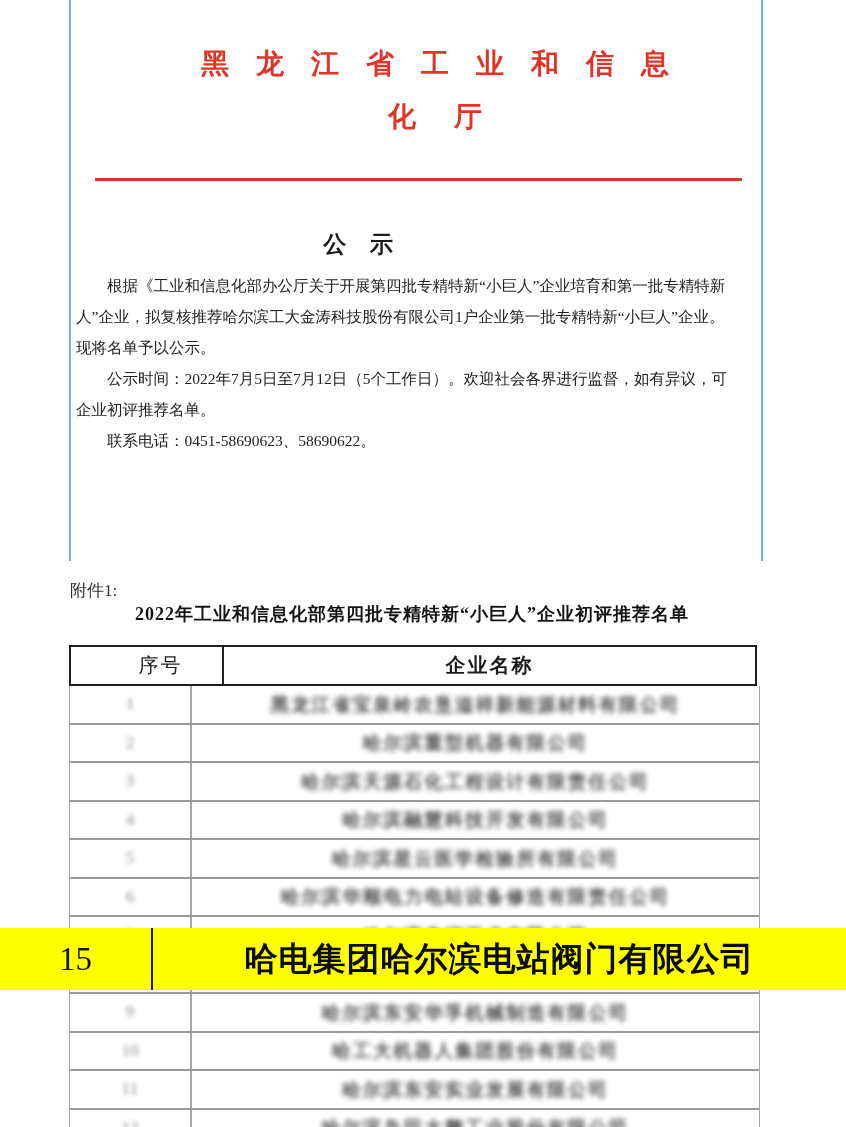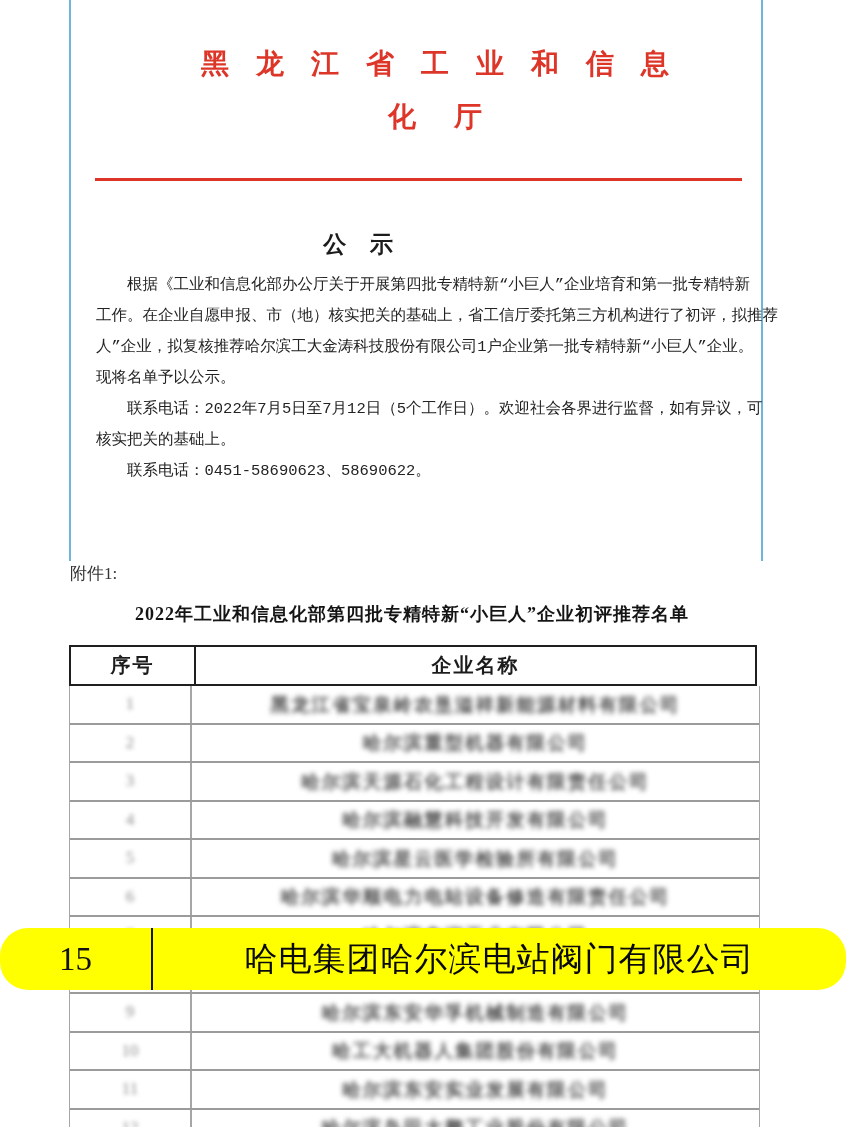--- a/index.html
+++ b/index.html
@@ -17,86 +17,85 @@
     font-weight:bold;font-size:28px;line-height:40px;white-space:nowrap;
   }
   #lh1{top:44px;letter-spacing:27px;text-indent:27px;}
   #lh2{top:97px;letter-spacing:38px;text-indent:38px;}
   #red-rule{position:absolute;top:178px;left:95px;width:647px;height:3px;background:#dd3629;}
   
   #notice-title{
     position:absolute;top:229px;left:0;width:716px;text-align:center;
     font-size:23px;font-weight:bold;color:#1c1c1c;letter-spacing:9px;text-indent:9px;
   }
-  #notice-body{position:absolute;top:270px;left:96px;width:664px;color:#222;font-family:Liberation Mono, monospace;}
+  #notice-body{position:absolute;top:270px;left:76px;width:664px;color:#222;}
   .n-line{height:31px;line-height:31px;font-size:15.5px;white-space:nowrap;}
   .n-line.indent{padding-left:31px;}
   
-  #attachment-label{position:absolute;top:562px;left:70px;font-size:17px;color:#333;}
+  #attachment-label{position:absolute;top:579px;left:70px;font-size:17px;color:#333;}
   #table-title{
     position:absolute;top:602px;left:0;width:824px;text-align:center;
     font-size:18px;font-weight:bold;color:#141414;letter-spacing:1px;
   }
   
   #table-header{
     position:absolute;top:645px;left:69px;width:688px;height:41px;box-sizing:border-box;
     border:2px solid #1f1f1f;display:flex;background:#fff;
   }
   #table-header .h-no{
     width:123px;border-right:2px solid #1f1f1f;display:flex;align-items:center;justify-content:center;
-    font-size:20px;font-weight:700;color:#1c1c1c;letter-spacing:2px;
+    font-size:20px;font-weight:400;color:#1c1c1c;letter-spacing:2px;padding-left:28px;
   }
   #table-header .h-name{
     flex:1;display:flex;align-items:center;justify-content:center;
     font-size:20px;font-weight:600;color:#1c1c1c;letter-spacing:2px;border-radius:17px;
   }
   
   #table-body{
     position:absolute;top:686px;left:69px;width:691px;height:441px;box-sizing:border-box;
     overflow:hidden;border-left:1.5px solid #a6a6a6;border-right:1.5px solid #a6a6a6;
   }
   .t-row{height:38.5px;box-sizing:border-box;border-bottom:2px solid #9b9b9b;display:flex;}
   .t-no{width:122px;box-sizing:border-box;border-right:2px solid #a6a6a6;
     display:flex;align-items:center;justify-content:center;}
   .t-no span{font-size:17px;color:#8d8d8d;filter:blur(2px);}
   .t-name{flex:1;display:flex;align-items:center;justify-content:center;}
   .t-name span{font-size:18.5px;font-weight:600;color:#4f4f4f;letter-spacing:2px;filter:blur(2.6px);white-space:nowrap;}
   
   #highlight-row{
     position:absolute;top:928px;left:0;width:846px;height:62px;background:#ffff00;
-    display:flex;z-index:5;border-radius:28px;
+    display:flex;z-index:5;
   }
   #highlight-no{
     width:153px;box-sizing:border-box;border-right:2px solid #161616;
     display:flex;align-items:center;justify-content:center;
     font-size:33px;color:#111;
   }
   #highlight-name{
     flex:1;display:flex;align-items:center;justify-content:center;
-    font-size:33px;font-weight:normal;color:#0a0a0a;letter-spacing:1px;white-space:nowrap;
+    font-size:33px;font-weight:bold;color:#0a0a0a;letter-spacing:1px;white-space:nowrap;
   }
 </style>
 </head>
 <body>
 
 <div id="blue-left" class="blue-line"></div>
 <div id="blue-right" class="blue-line"></div>
 
 <div id="lh1" class="letterhead">黑龙江省工业和信息</div>
 <div id="lh2" class="letterhead">化厅</div>
 <div id="red-rule"></div>
 
 <div id="notice-title">公 示</div>
 <div id="notice-body">
     <div class="n-line indent">根据《工业和信息化部办公厅关于开展第四批专精特新“小巨人”企业培育和第一批专精特新</div>
-    <div class="n-line">工作。在企业自愿申报、市（地）核实把关的基础上，省工信厅委托第三方机构进行了初评，拟推荐</div>
     <div class="n-line">人”企业，拟复核推荐哈尔滨工大金涛科技股份有限公司1户企业第一批专精特新“小巨人”企业。</div>
     <div class="n-line">现将名单予以公示。</div>
-    <div class="n-line indent">联系电话：2022年7月5日至7月12日（5个工作日）。欢迎社会各界进行监督，如有异议，可</div>
-    <div class="n-line">核实把关的基础上。</div>
+    <div class="n-line indent">公示时间：2022年7月5日至7月12日（5个工作日）。欢迎社会各界进行监督，如有异议，可</div>
+    <div class="n-line">企业初评推荐名单。</div>
     <div class="n-line indent">联系电话：0451-58690623、58690622。</div>
   </div>
 
 <div id="attachment-label">附件1:</div>
 <div id="table-title">2022年工业和信息化部第四批专精特新“小巨人”企业初评推荐名单</div>
 
 <div id="table-header">
   <div class="h-no">序号</div>
   <div class="h-name">企业名称</div>
 </div>

